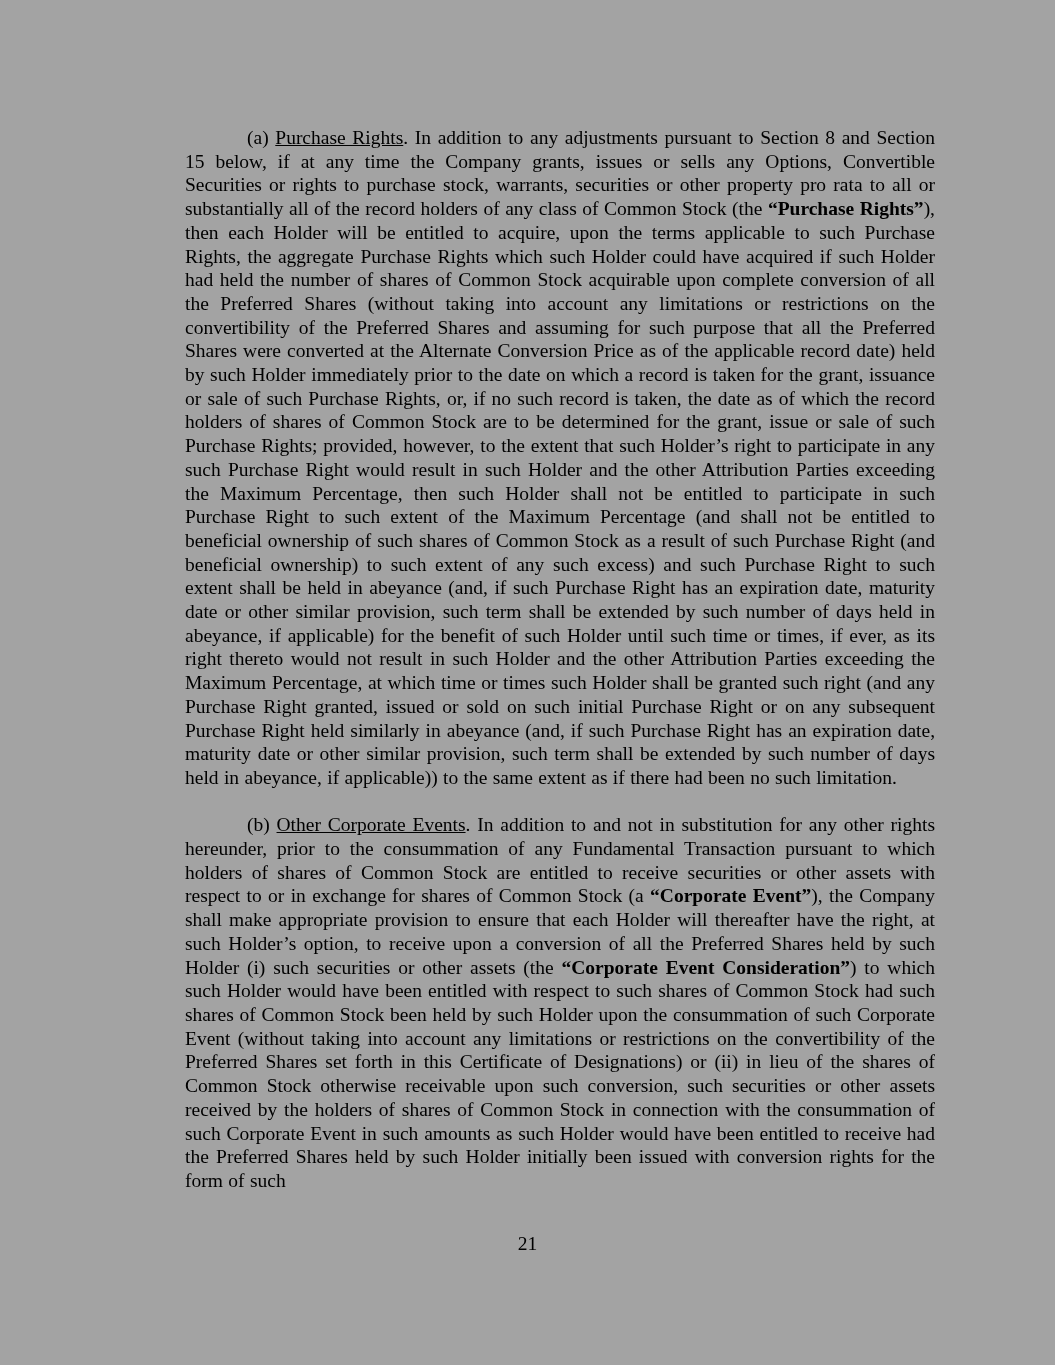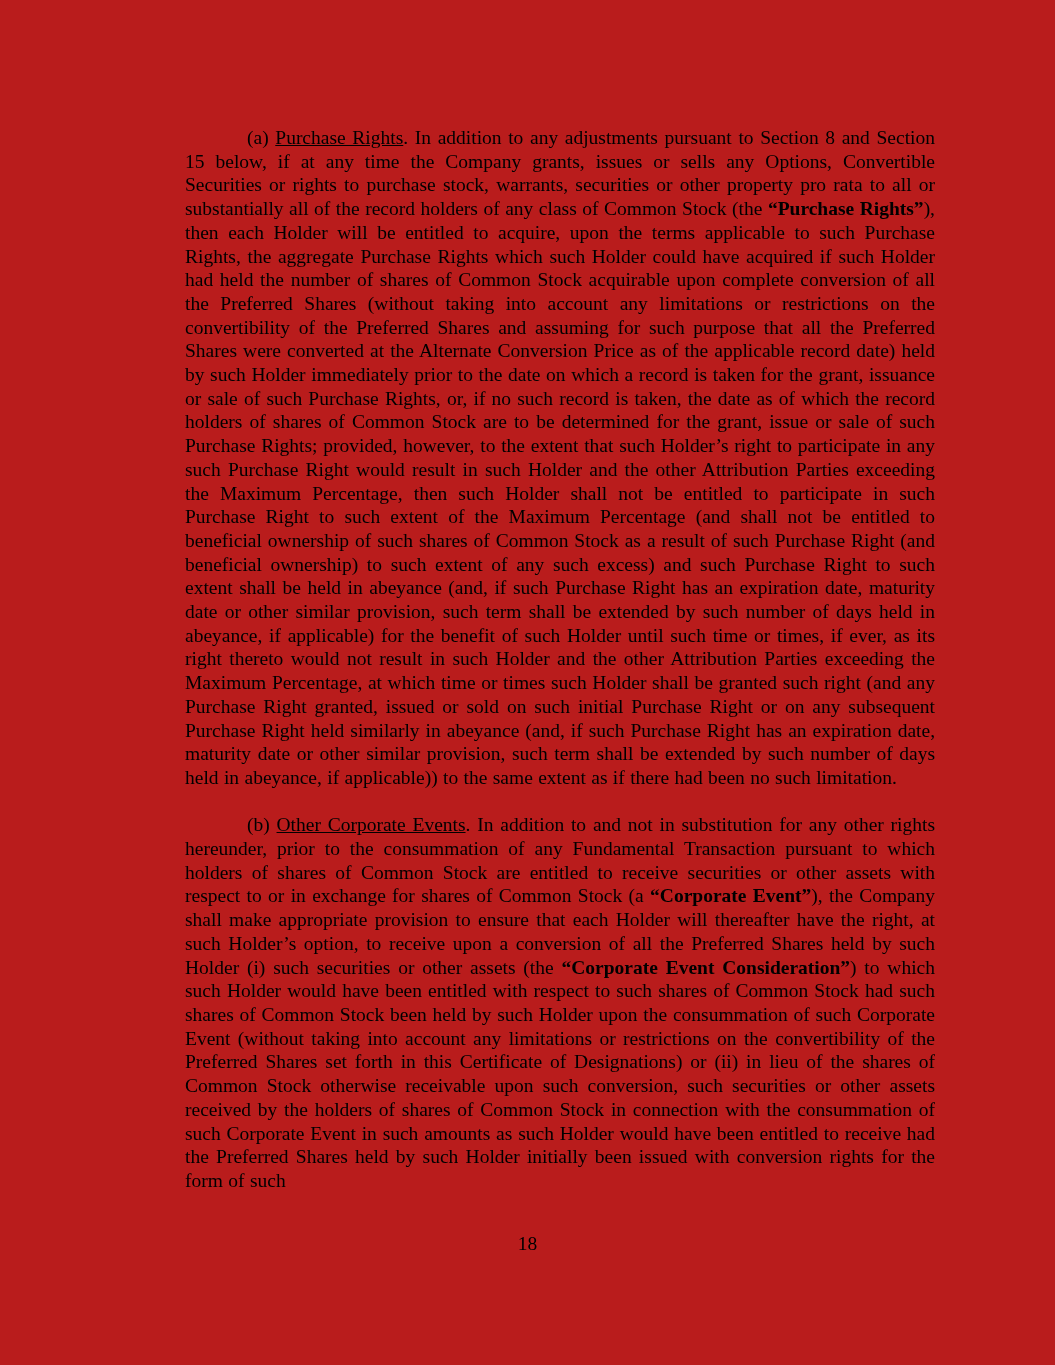--- a/index.html
+++ b/index.html
@@ -4,21 +4,21 @@
 <style>
   html, body {
     margin: 0;
     padding: 0;
     background: #ffffff;
   }
   .page {
     position: relative;
     width: 1055px;
     height: 1365px;
-    background: #b91c1c;
+    background: #a3a3a3;
     font-family: "Liberation Serif", "DejaVu Serif", serif;
     color: #000000;
     overflow: hidden;
   }
   .content {
     position: absolute;
     left: 185px;
     top: 126px;
     width: 750px;
   }
@@ -51,14 +51,14 @@
 
 <div class="page">
   <div class="content">
 
     <p class="para"><span>(a) </span><span class="u">Purchase Rights</span><span>.  In addition to any adjustments pursuant to Section 8 and Section 15 below, if at any time the Company grants, issues or sells any Options, Convertible Securities or rights to purchase stock, warrants, securities or other property pro rata to all or substantially all of the record holders of any class of Common Stock (the </span><span class="b">“Purchase Rights”</span><span>), then each Holder will be entitled to acquire, upon the terms applicable to such Purchase Rights, the aggregate Purchase Rights which such Holder could have acquired if such Holder had held the number of shares of Common Stock acquirable upon complete conversion of all the Preferred Shares (without taking into account any limitations or restrictions on the convertibility of the Preferred Shares and assuming for such purpose that all the Preferred Shares were converted at the Alternate Conversion Price as of the applicable record date) held by such Holder immediately prior to the date on which a record is taken for the grant, issuance or sale of such Purchase Rights, or, if no such record is taken, the date as of which the record holders of shares of Common Stock are to be determined for the grant, issue or sale of such Purchase Rights; provided, however, to the extent that such Holder’s right to participate in any such Purchase Right would result in such Holder and the other Attribution Parties exceeding the Maximum Percentage, then such Holder shall not be entitled to participate in such Purchase Right to such extent of the Maximum Percentage (and shall not be entitled to beneficial ownership of such shares of Common Stock as a result of such Purchase Right (and beneficial ownership) to such extent of any such excess) and such Purchase Right to such extent shall be held in abeyance (and, if such Purchase Right has an expiration date, maturity date or other similar provision, such term shall be extended by such number of days held in abeyance, if applicable) for the benefit of such Holder until such time or times, if ever, as its right thereto would not result in such Holder and the other Attribution Parties exceeding the Maximum Percentage, at which time or times such Holder shall be granted such right (and any Purchase Right granted, issued or sold on such initial Purchase Right or on any subsequent Purchase Right held similarly in abeyance (and, if such Purchase Right has an expiration date, maturity date or other similar provision, such term shall be extended by such number of days held in abeyance, if applicable)) to the same extent as if there had been no such limitation.</span></p>
 
     <p class="para"><span>(b) </span><span class="u">Other Corporate Events</span><span>.  In addition to and not in substitution for any other rights hereunder, prior to the consummation of any Fundamental Transaction pursuant to which holders of shares of Common Stock are entitled to receive securities or other assets with respect to or in exchange for shares of Common Stock (a </span><span class="b">“Corporate Event”</span><span>), the Company shall make appropriate provision to ensure that each Holder will thereafter have the right, at such Holder’s option, to receive upon a conversion of all the Preferred Shares held by such Holder (i) such securities or other assets (the </span><span class="b">“Corporate Event Consideration”</span><span>) to which such Holder would have been entitled with respect to such shares of Common Stock had such shares of Common Stock been held by such Holder upon the consummation of such Corporate Event (without taking into account any limitations or restrictions on the convertibility of the Preferred Shares set forth in this Certificate of Designations) or (ii) in lieu of the shares of Common Stock otherwise receivable upon such conversion, such securities or other assets received by the holders of shares of Common Stock in connection with the consummation of such Corporate Event in such amounts as such Holder would have been entitled to receive had the Preferred Shares held by such Holder initially been issued with conversion rights for the form of such</span></p>
 
   </div>
 
-  <div class="page-number">18</div>
+  <div class="page-number">21</div>
 </div>
 
 </body></html>

